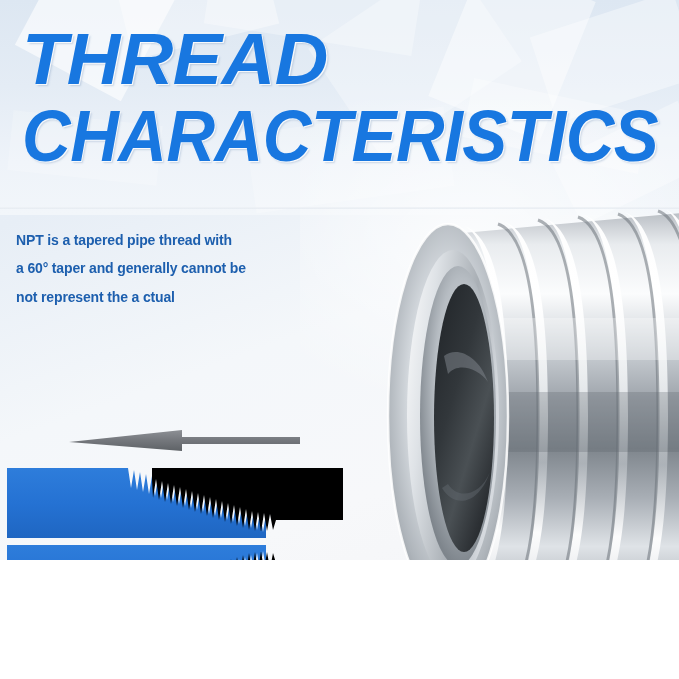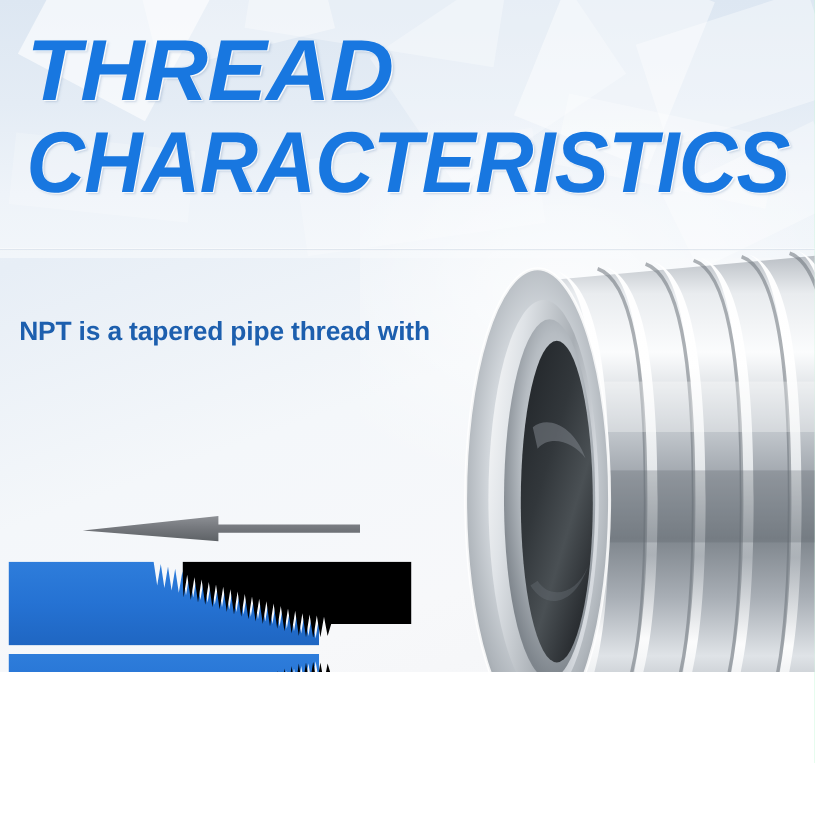--- a/index.html
+++ b/index.html
@@ -102,24 +102,23 @@
 
   
   .body-copy {
     position: absolute;
     left: 16px;
     top: 226px;
     width: 366px;
     color: #1d5fae;
     font-family: "Liberation Sans", sans-serif;
     font-weight: bold;
-    font-size: 22px;
+    font-size: 14px;
     line-height: 28.4px;
     letter-spacing: -0.15px;
-    margin-top: 36px;
   }
   .body-copy p { margin: 0; }
 
   
   .diagram {
     position: absolute;
     left: 0;
     top: 410px;
     width: 400px;
     height: 225px;
@@ -259,20 +258,22 @@
 
   <div class="divider"></div>
 
   <div class="title-block">
     <div class="title-line l1">THREAD</div>
     <div class="title-line l2">CHARACTERISTICS</div>
   </div>
 
   <div class="body-copy">
     <p>NPT is a tapered pipe thread with</p>
+    <p>a 60° taper and generally cannot be</p>
+    <p>not represent the a ctual</p>
   </div>
 
   <div class="diagram">
     <svg width="400" height="225" viewBox="0 0 400 225" xmlns="http://www.w3.org/2000/svg">
       <defs>
         <linearGradient id="arrowGrad" x1="0" y1="0" x2="0" y2="1">
           <stop offset="0%" stop-color="#8d9095"></stop>
           <stop offset="45%" stop-color="#76797e"></stop>
           <stop offset="100%" stop-color="#5e6266"></stop>
         </linearGradient>

